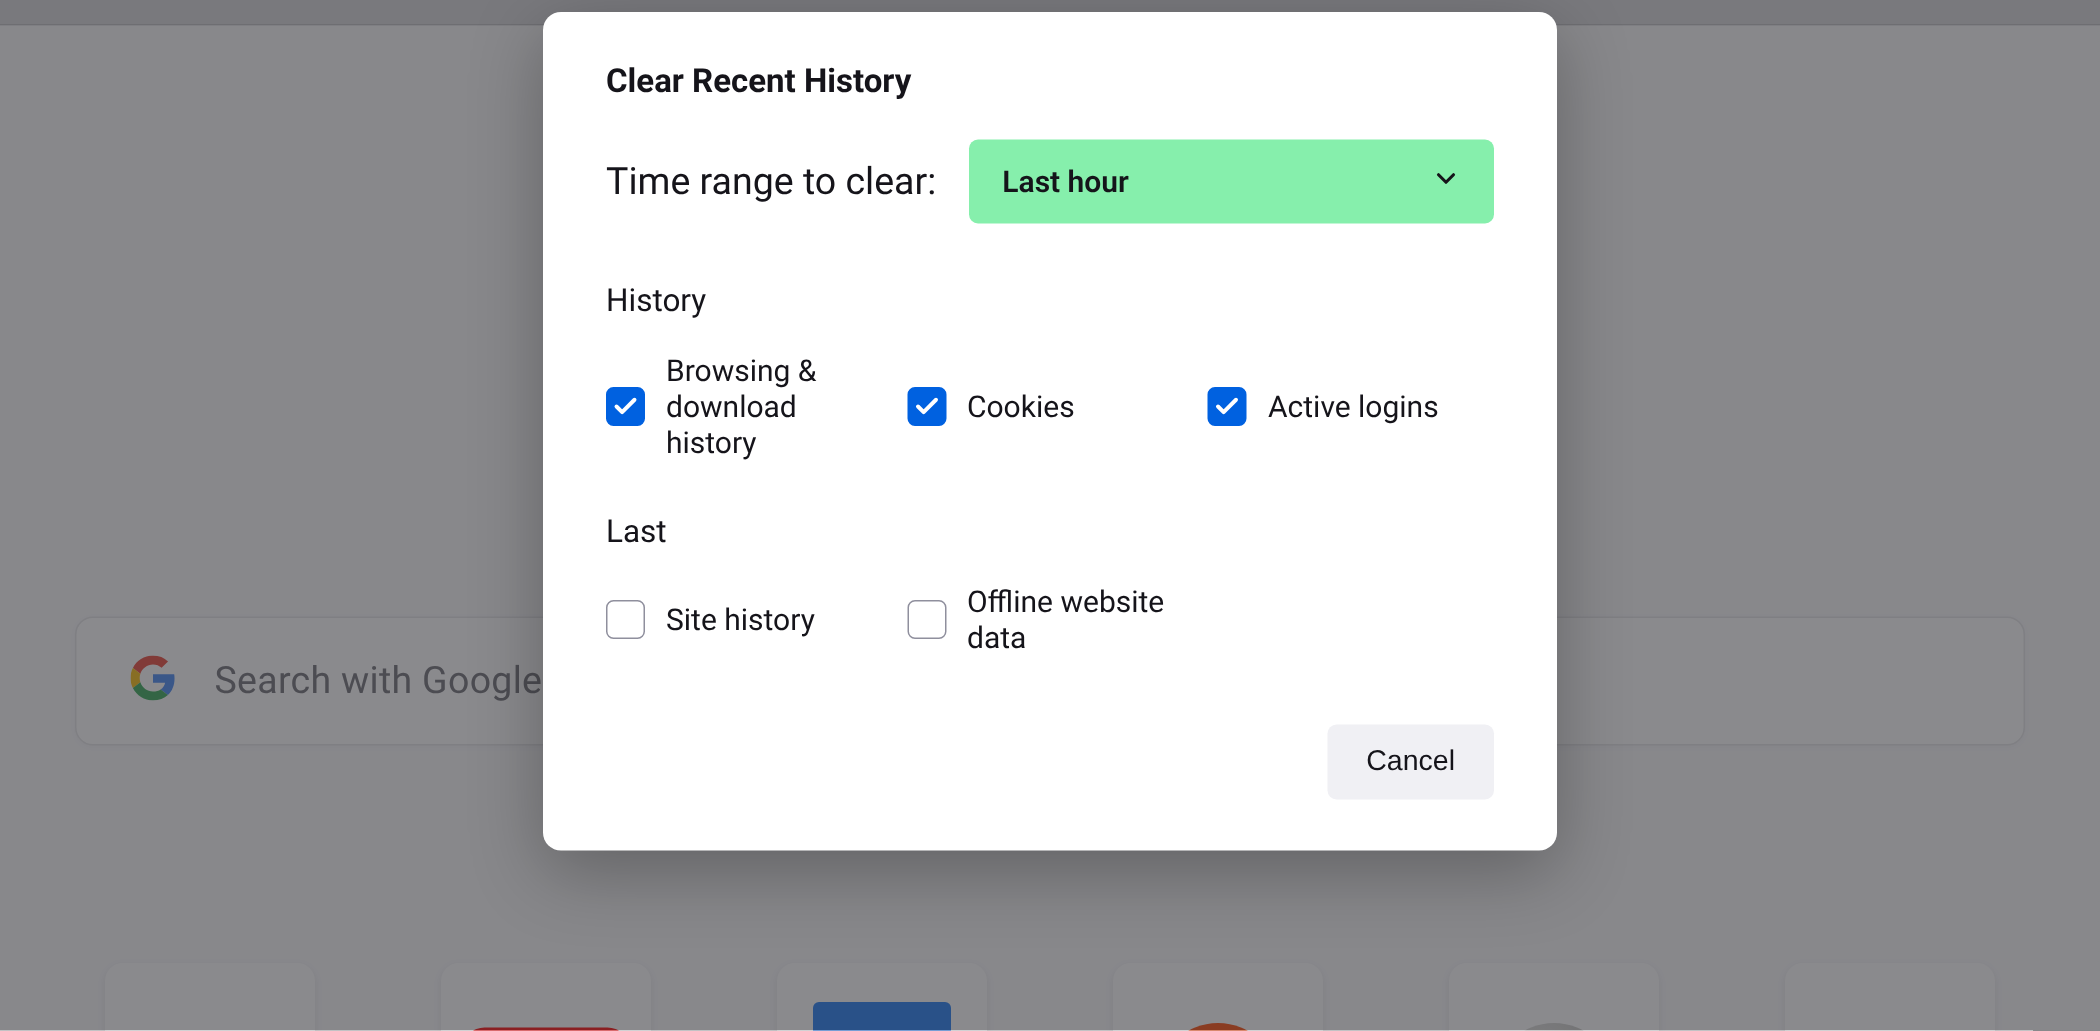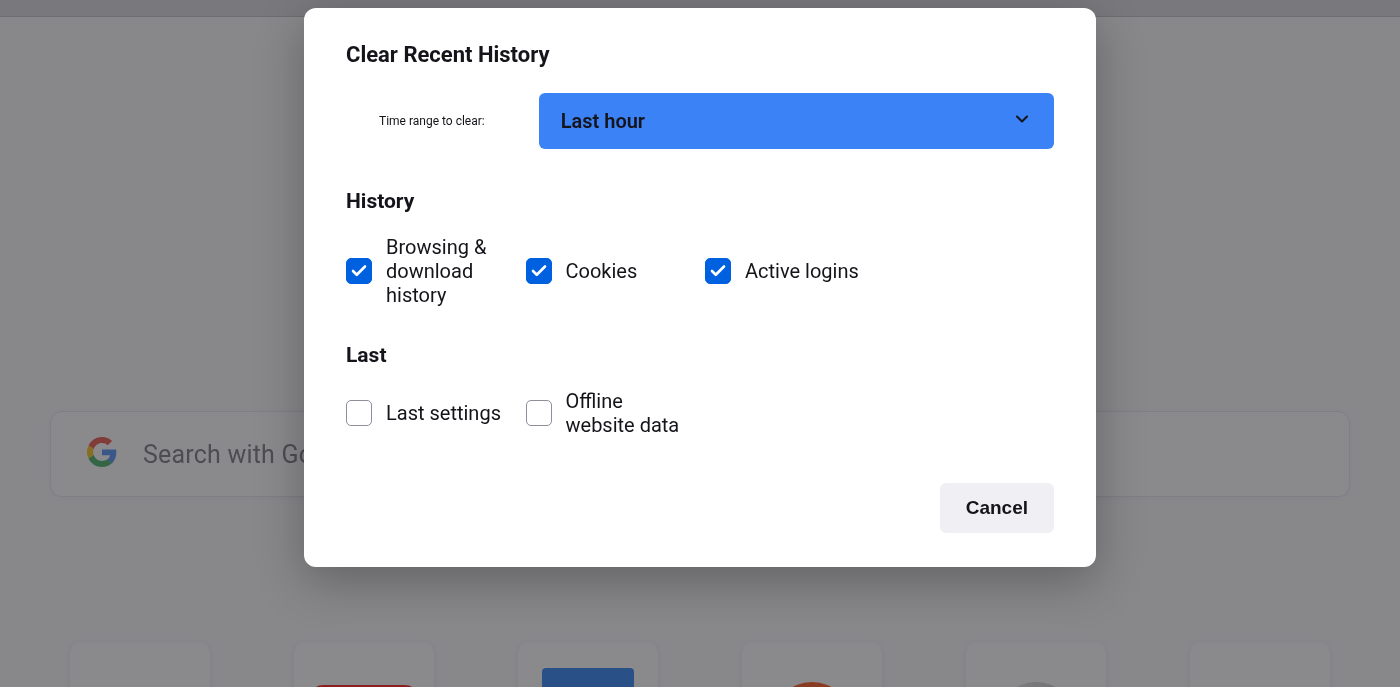--- a/index.html
+++ b/index.html
@@ -34,56 +34,55 @@
   
   .dim {
     position: absolute; inset: 0;
     background: rgba(54,54,58,0.58);
   }
 
   
   .dialog {
     position: absolute;
     top: 8px; left: 50%; transform: translateX(-50%);
-    width: 792px;
+    width: 676px;
     background: #ffffff;
     border-radius: 12px;
     box-shadow: 0 14px 48px rgba(0,0,0,0.28);
     padding: 34px 42px 34px 42px;
   }
   .dialog-title { font-size: 22px; font-weight: 700; color: #15141a; margin-bottom: 26px; }
   .range-row { display:flex; align-items:center; gap: 22px; margin-bottom: 40px;}
-  .range-label { font-size: 12px; color: #15141a; margin-left: 33px; }
+  .range-label { font-size: 25px; color: #15141a; }
   .range-select {
-    flex:1; height: 56px; background: #3b82f6; border: none; border-radius: 6px;
+    flex:1; height: 56px; background: #86efac; border: none; border-radius: 6px;
     display:flex; align-items:center; justify-content:space-between;
     padding: 0 22px; font-size: 20px; font-weight: 600; color:#15141a;
     cursor: pointer;
-    margin-left: 32px;
   }
   .chevron { width: 20px; height: 20px; }
-  .section-h { font-size: 21px; font-weight: 700; color:#15141a; margin-bottom: 22px;}
+  .section-h { font-size: 21px; font-weight: 400; color:#15141a; margin-bottom: 22px;}
   .grid2 {
-    display:grid; grid-template-columns: 1fr 1fr 1fr 1fr; row-gap: 26px; column-gap: 10px;
+    display:grid; grid-template-columns: 1fr 1fr 1fr; row-gap: 26px; column-gap: 10px;
     margin-bottom: 36px;
   }
   .grid2.small-gap { margin-bottom: 46px;}
   .cb-item { display:flex; align-items:center; gap: 14px; cursor: pointer;}
   .cb {
     width: 26px; height: 26px; border-radius: 5px; border: 1.5px solid #8f8f9d;
     background:#ffffff; display:flex; align-items:center; justify-content:center;
     flex-shrink:0;
   }
   .cb.checked { background:#0061e0; border-color:#0061e0; }
   .cb svg { display:none; }
   .cb.checked svg { display:block; }
   .cb-label { font-size: 20px; color:#15141a; }
   .footer { display:flex; justify-content:flex-end; gap: 18px; }
   .btn {
-    height: 50px; padding: 0 26px; border-radius: 6px; font-size: 19px; font-weight: 700;
+    height: 50px; padding: 0 26px; border-radius: 6px; font-size: 19px; font-weight: 400;
     display:flex; align-items:center; justify-content:center; cursor:pointer; border:none;
   }
   .btn-cancel { background:#f0f0f4; color:#15141a; }
   .btn-ok { background:#0061e0; color:#ffffff; min-width: 90px;}
 </style>
 </head>
 <body>
 
 <div class="viewport">
   <div class="toolbar-strip"></div>
@@ -169,21 +168,21 @@
         <span class="cb-label">Active logins</span>
       </label>
     </div>
 
     <h2 class="section-h">Last</h2>
     <div class="grid2 small-gap">
       <label class="cb-item">
         <span class="cb">
           
         </span>
-        <span class="cb-label">Last settings</span>
+        <span class="cb-label">Site history</span>
       </label>
       <label class="cb-item">
         <span class="cb">
           
         </span>
         <span class="cb-label">Offline website data</span>
       </label>
     </div>
 
     <div class="footer">

